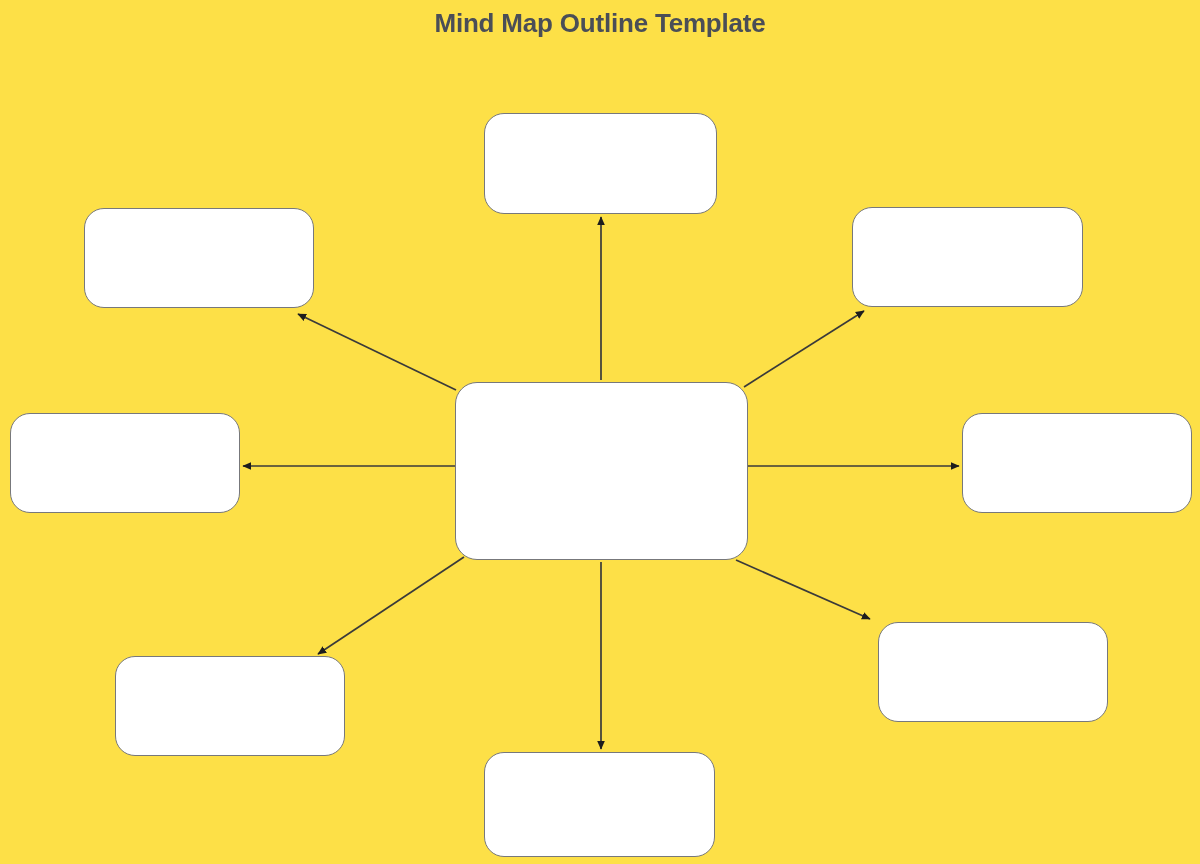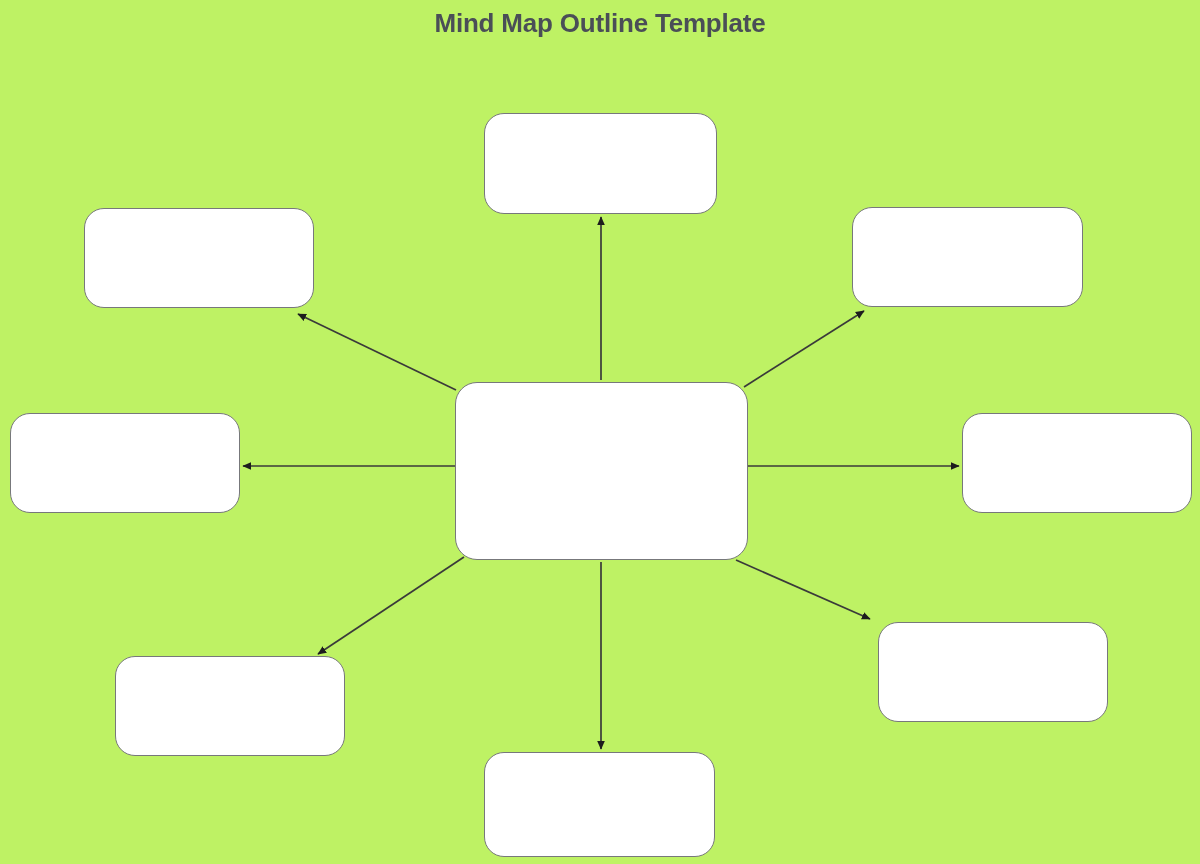--- a/index.html
+++ b/index.html
@@ -12,21 +12,21 @@
     width: 1200px;
     height: 864px;
     font-family: "Liberation Sans", sans-serif;
     overflow: hidden;
     position: relative;
   }
   #canvas {
     position: relative;
     width: 1200px;
     height: 864px;
-    background: #bef264;
+    background: #fde047;
   }
   .page-title {
     position: absolute;
     left: 0;
     top: 8px;
     width: 1200px;
     text-align: center;
     font-family: "Liberation Sans", sans-serif;
     font-size: 26px;
     font-weight: bold;

